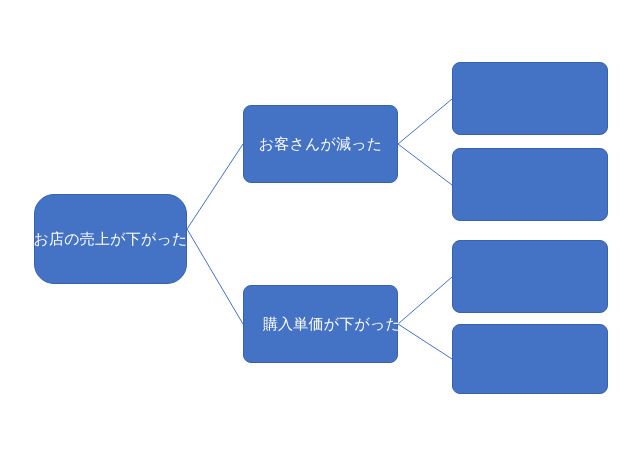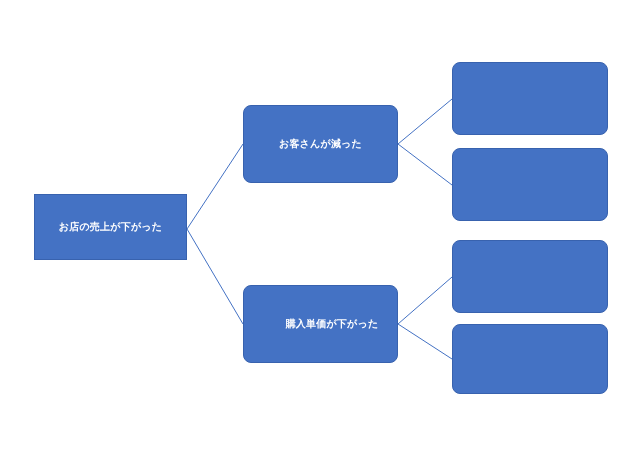--- a/index.html
+++ b/index.html
@@ -32,22 +32,22 @@
     background: #4472C4;
     border: 1px solid #3862AE;
     border-radius: 8px;
     display: flex;
     align-items: center;
     justify-content: center;
     text-align: center;
   }
   .node-label {
     color: #ffffff;
-    font-weight: bold;
-    font-size: 10px;
+    font-weight: normal;
+    font-size: 15px;
     line-height: 1.25;
     letter-spacing: 0.2px;
     padding: 0 6px;
     white-space: nowrap;
   }
   .node-empty .node-label {
     min-height: 1px;
   }
 </style>
 </head>
@@ -58,21 +58,21 @@
   <svg id="connector-layer" width="640" height="457" viewBox="0 0 640 457" xmlns="http://www.w3.org/2000/svg">
       <line x1="187" y1="229" x2="243" y2="144" stroke="#4472C4" stroke-width="1"></line>
       <line x1="187" y1="229" x2="243" y2="324" stroke="#4472C4" stroke-width="1"></line>
       <line x1="398" y1="144" x2="452" y2="99" stroke="#4472C4" stroke-width="1"></line>
       <line x1="398" y1="144" x2="452" y2="185" stroke="#4472C4" stroke-width="1"></line>
       <line x1="398" y1="324" x2="452" y2="277" stroke="#4472C4" stroke-width="1"></line>
       <line x1="398" y1="324" x2="452" y2="359" stroke="#4472C4" stroke-width="1"></line>
     </svg>
 
   <div id="node-layer">
-      <div class="node" style="left: 34px; top: 194px; width: 153px; height: 66px; background: rgb(68, 114, 196); border-color: rgb(56, 98, 174); border-radius: 0;">
+      <div class="node" style="left: 34px; top: 194px; width: 153px; height: 90px; background: rgb(68, 114, 196); border-color: rgb(56, 98, 174); border-radius: 20px;">
         <span class="node-label" style="color: rgb(255, 255, 255);">お店の売上が下がった</span>
       </div>
       <div class="node" style="left: 243px; top: 105px; width: 155px; height: 78px; background: rgb(68, 114, 196); border-color: rgb(56, 98, 174); border-radius: 8px;">
         <span class="node-label" style="color: rgb(255, 255, 255);">お客さんが減った</span>
       </div>
       <div class="node" style="left: 243px; top: 285px; width: 155px; height: 78px; background: rgb(68, 114, 196); border-color: rgb(56, 98, 174); border-radius: 8px; padding-left: 23px;">
         <span class="node-label" style="color: rgb(255, 255, 255);">購入単価が下がった</span>
       </div>
       <div class="node node-empty" style="left: 452px; top: 62px; width: 156px; height: 73px; background: rgb(68, 114, 196); border-color: rgb(56, 98, 174); border-radius: 8px;">
         <span class="node-label" style="color: rgb(255, 255, 255);"></span>

